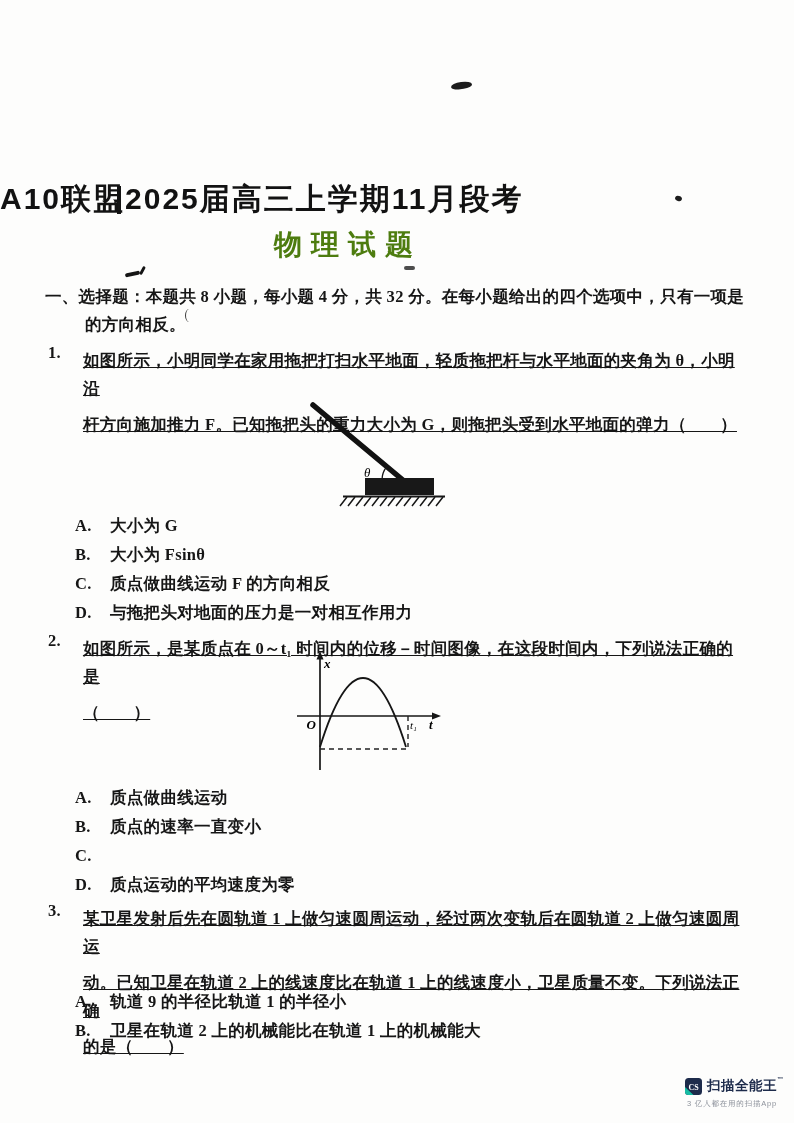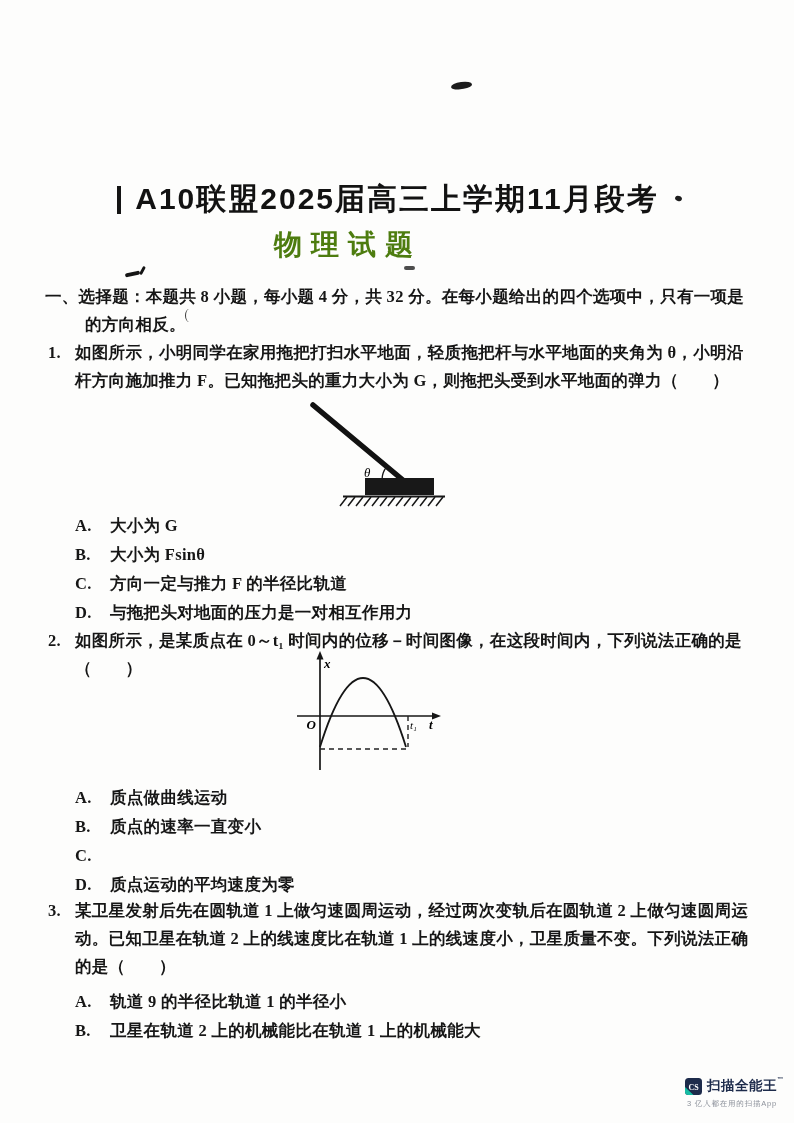--- a/index.html
+++ b/index.html
@@ -4,21 +4,21 @@
 <style>
   html,body{margin:0;padding:0;}
   body{
     width:794px;height:1123px;overflow:hidden;background:#fdfdfc;
     font-family:"Liberation Serif","DejaVu Serif",serif;color:#161616;
     position:relative;
   }
   .abs{position:absolute;}
   
   .exam-title{
-    left:0;top:179px;width:794px;text-align:center;
+    left:0;top:179px;width:794px;
     font-family:"Liberation Sans","DejaVu Sans",sans-serif;
     font-weight:900;font-size:30px;letter-spacing:2px;color:#121212;
   }
   .exam-subtitle{
     left:274px;top:226px;
     font-family:"Liberation Sans","DejaVu Sans",sans-serif;
     font-weight:900;font-size:28px;letter-spacing:9px;color:#4d7c0f;white-space:nowrap;
   }
   
   .smudge-top{left:451px;top:82px;width:21px;height:7px;background:#1c1c1c;border-radius:60% 60% 50% 50%;transform:rotate(-8deg);}
@@ -31,21 +31,21 @@
   
   .section-heading{
     left:45px;top:283px;width:712px;font-weight:700;font-size:16.5px;
     letter-spacing:.3px;
   }
   .section-heading p{margin:0;line-height:28px;}
   .section-heading p.indent{margin-left:40px;}
   .question{position:absolute;width:705px;font-size:16.5px;font-weight:600;letter-spacing:.3px;}
   .qnum{position:absolute;left:0;top:0;line-height:28px;}
   .qtext{margin-left:27px;}
-  .qtext p{margin:0;line-height:28px;}
+  .qtext p{margin:8px;line-height:28px;text-decoration:underline;}
   .options{position:absolute;font-size:16.5px;font-weight:600;letter-spacing:.3px;}
   .option{display:flex;gap:13px;line-height:29px;}
   .opt-label{min-width:22px;}
   
   .figure{position:absolute;}
   svg text{font-family:"Liberation Serif","DejaVu Serif",serif;}
   
   .footer{left:685px;top:1076px;width:105px;height:40px;}
   .cs-icon{position:absolute;left:0;top:2px;}
   .brand{
@@ -102,21 +102,21 @@
   <div class="option">
     <span class="opt-label">A.</span>
     <span class="opt-text">大小为 G</span>
   </div>
   <div class="option">
     <span class="opt-label">B.</span>
     <span class="opt-text">大小为 Fsinθ</span>
   </div>
   <div class="option">
     <span class="opt-label">C.</span>
-    <span class="opt-text">方向一定与推力 F 的半径比轨道</span>
+    <span class="opt-text">质点做曲线运动 F 的方向相反</span>
   </div>
   <div class="option">
     <span class="opt-label">D.</span>
     <span class="opt-text">与拖把头对地面的压力是一对相互作用力</span>
   </div>
 </div>
 
 <div class="question" style="left:48px;top:627px;">
   <span class="qnum">2.</span>
   <div class="qtext">

